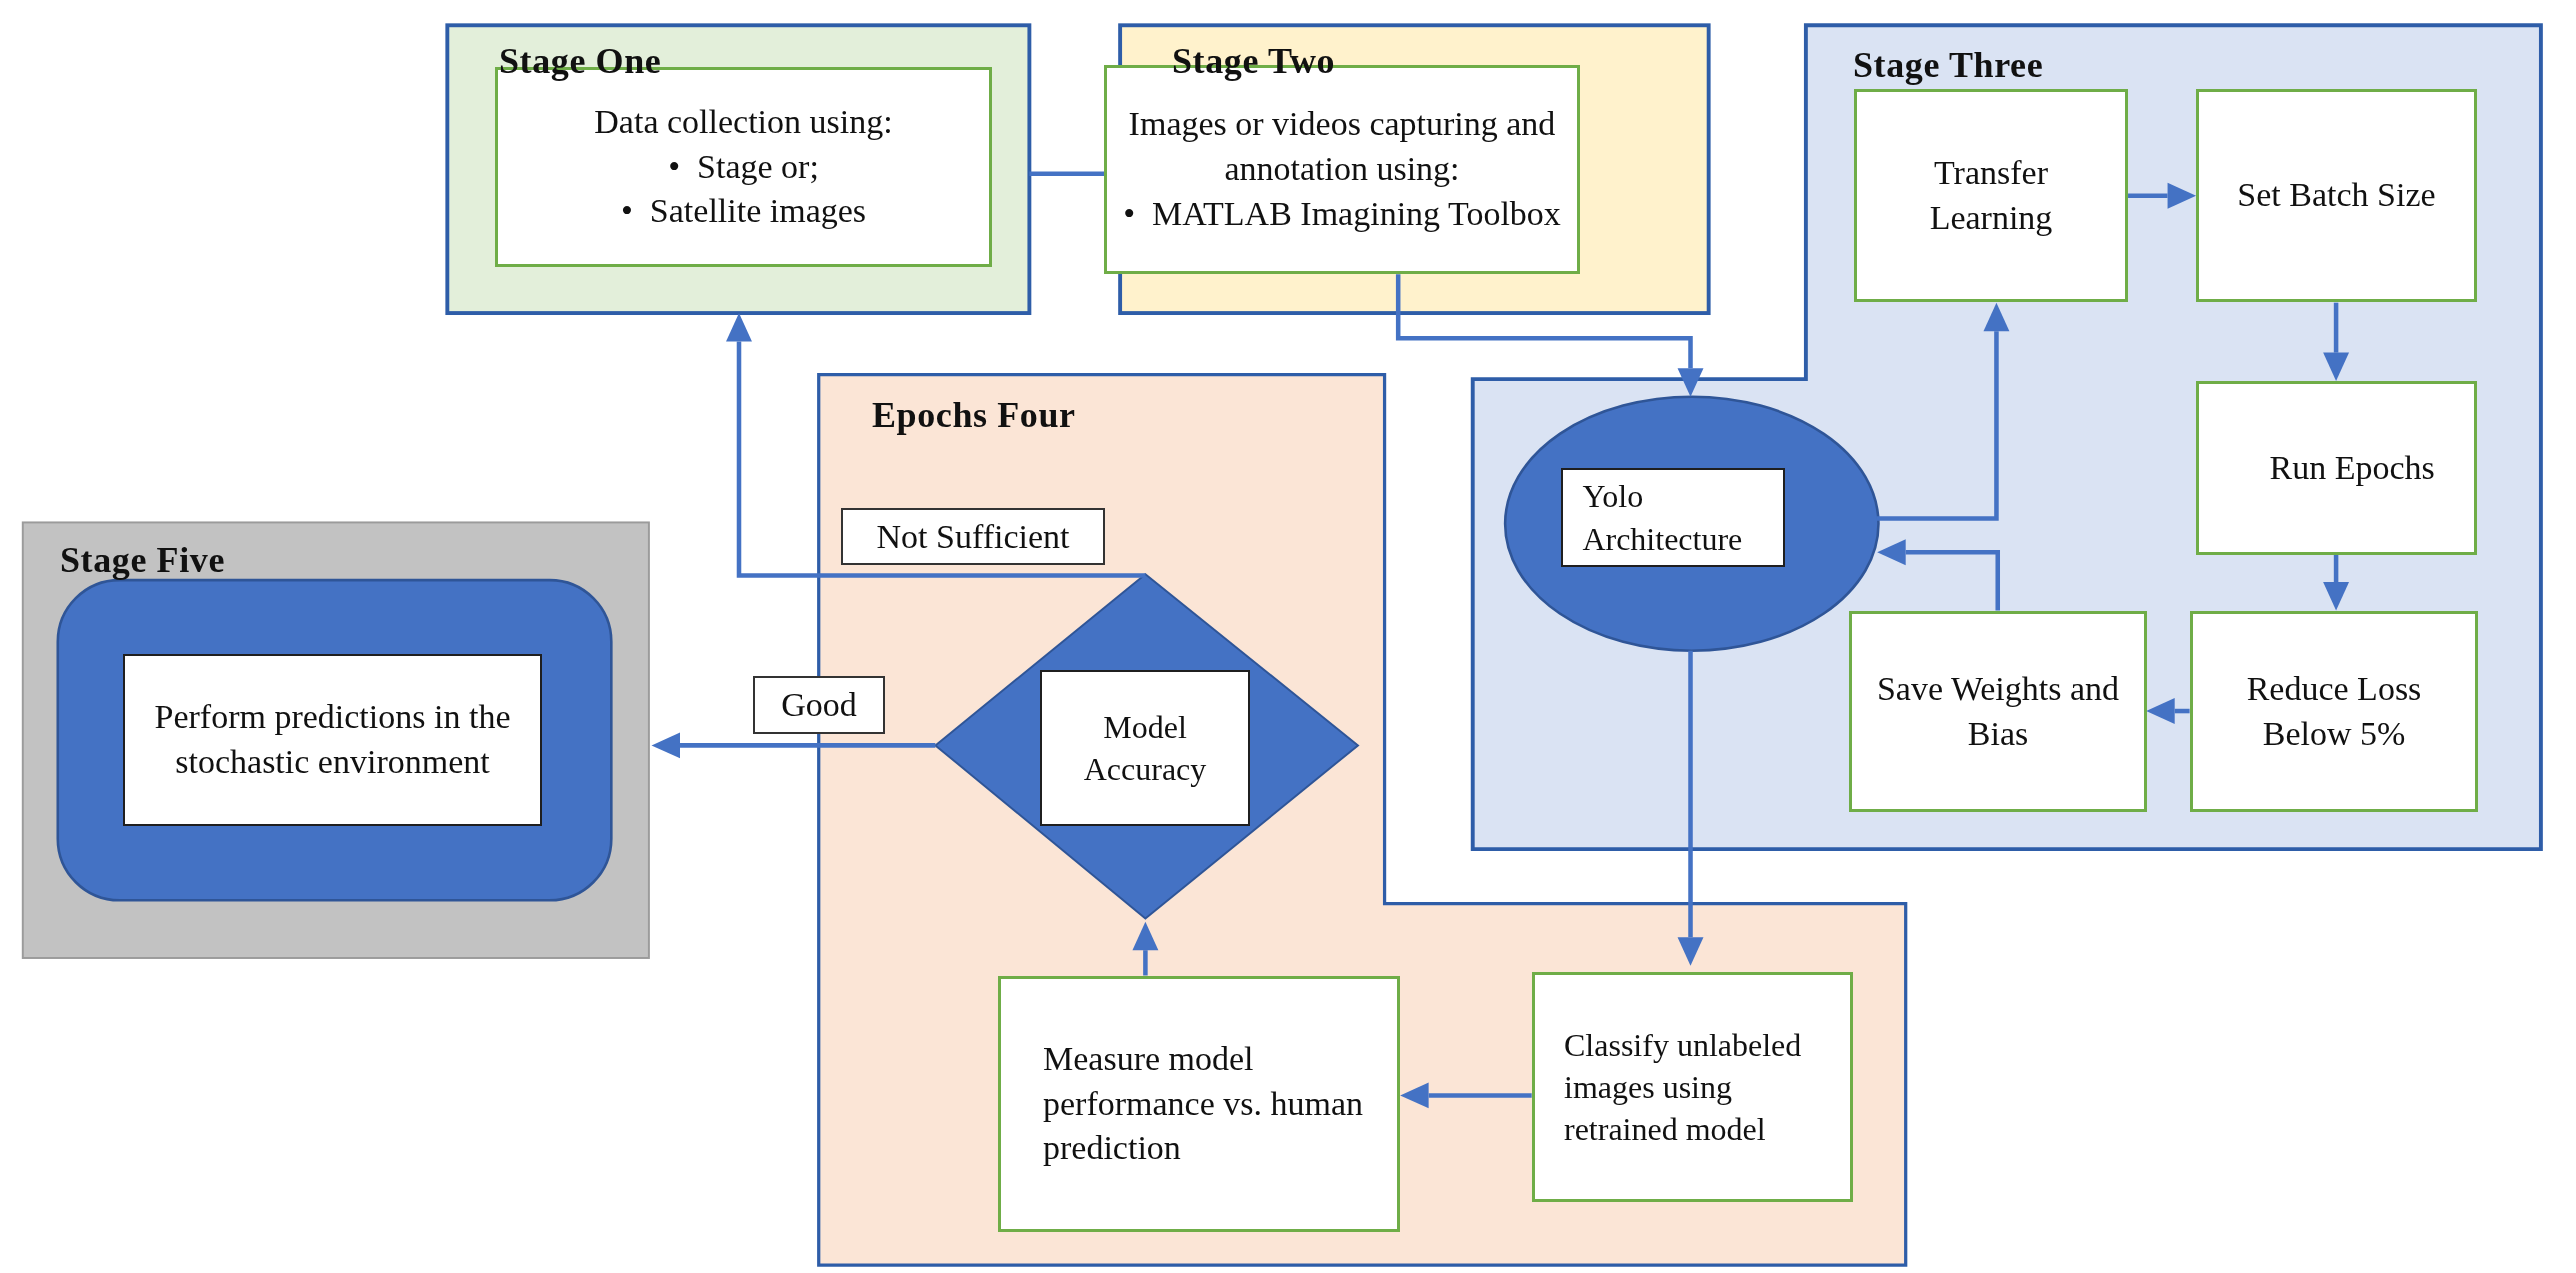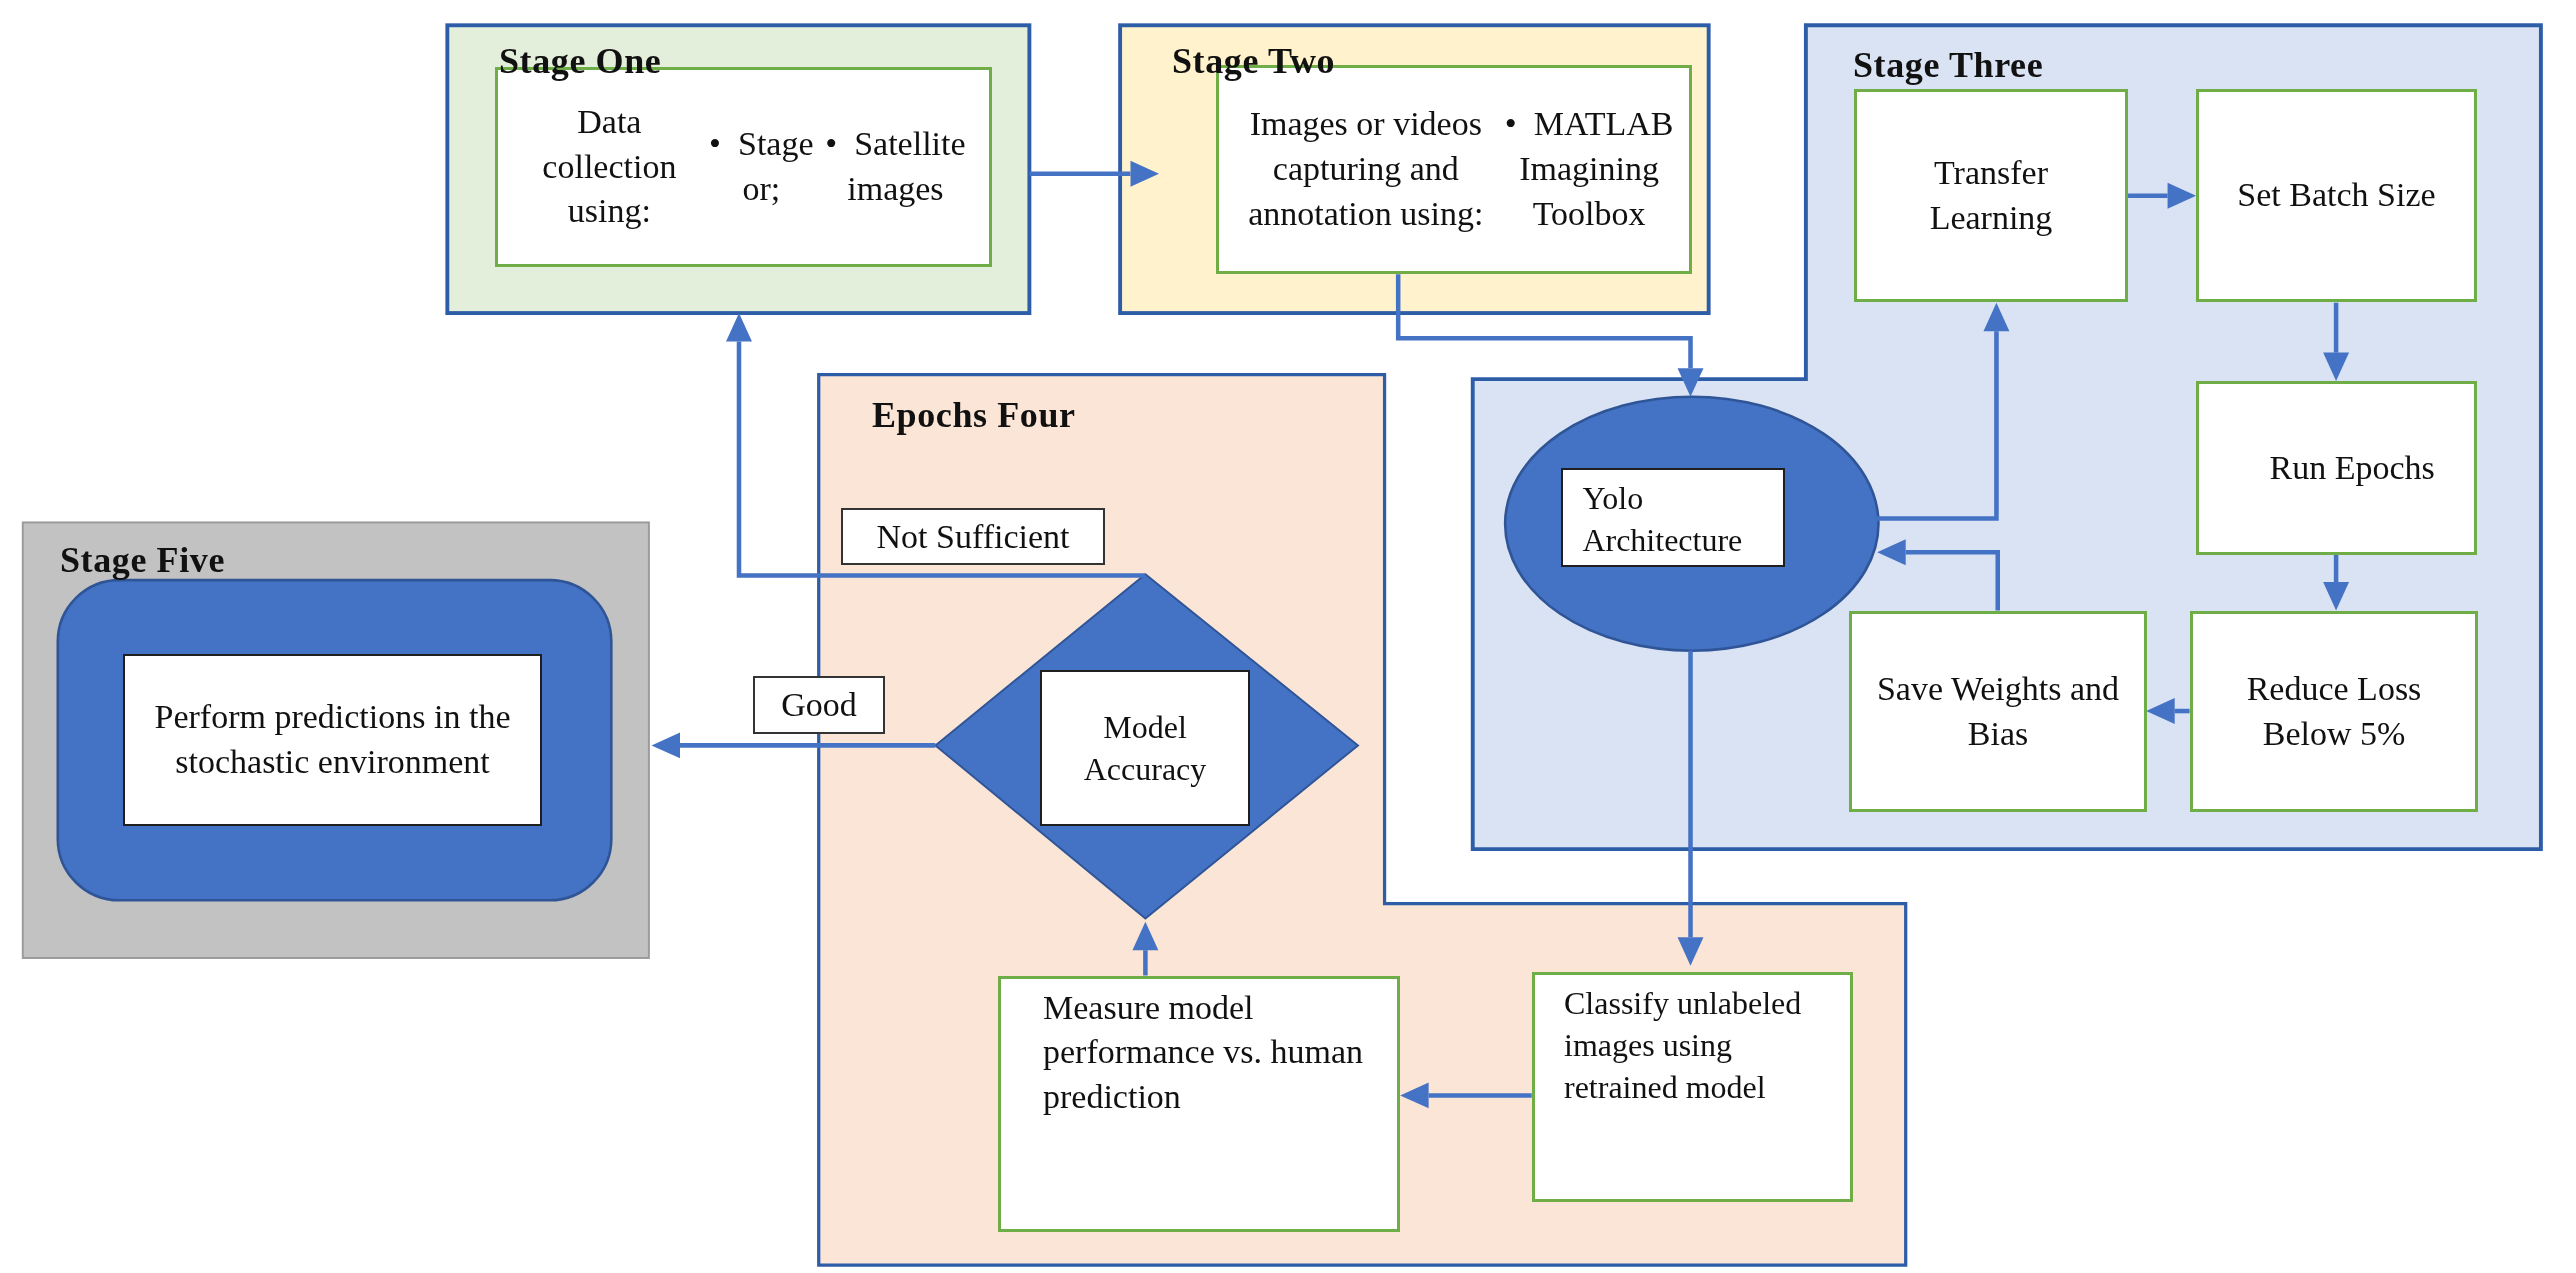--- a/index.html
+++ b/index.html
@@ -8,21 +8,21 @@
     font-family:"Liberation Serif","DejaVu Serif",serif;
     color:#111;overflow:hidden;background:#ffffff;
   }
   #shapes{position:absolute;left:0;top:0;width:2576px;height:1273px;z-index:1;}
   .stage-title{
     position:absolute;z-index:4;font-weight:bold;font-size:36px;
     letter-spacing:0.6px;white-space:nowrap;color:#111;
   }
   .node{
     position:absolute;z-index:3;box-sizing:border-box;background:#ffffff;
-    display:flex;flex-direction:row;align-items:center;justify-content:center;
+    display:flex;flex-direction:column;align-items:center;justify-content:center;
     text-align:center;font-size:34px;line-height:1.32;padding:6.5px 11.7px;
   }
   .green-border{border:3.2px solid #6fad47;}
   .black-border{border:2.6px solid #1f1f1f;}
   .left-align{align-items:flex-start;text-align:left;}
   .edge-label{
     position:absolute;z-index:4;box-sizing:border-box;background:#ffffff;
     border:2.6px solid #333333;display:flex;align-items:center;justify-content:center;
     font-size:34px;text-align:center;
   }
@@ -85,21 +85,21 @@
   <div class="stage-title" style="left:1853px;top:44px;">Stage Three</div>
   <div class="stage-title" style="left:872px;top:394px;">Epochs Four</div>
   <div class="stage-title" style="left:60px;top:539px;">Stage Five</div>
 
   <div class="node green-border" style="left:495px;top:67px;width:497px;height:200px;">
     <span class="heading-line">Data collection using:</span>
     <span class="bullet">Stage or;</span>
     <span class="bullet">Satellite images</span>
   </div>
 
-  <div class="node green-border" style="left:1216px;top:65px;width:476px;height:209px;">
+  <div class="node green-border" style="left:1104px;top:65px;width:476px;height:209px;">
     <span class="heading-line">Images or videos capturing and annotation using:</span>
     <span class="bullet">MATLAB Imagining Toolbox</span>
   </div>
 
   <div class="node green-border" style="left:1854px;top:89px;width:274px;height:213px;">Transfer Learning</div>
   <div class="node green-border" style="left:2196px;top:89px;width:281px;height:213px;">Set Batch Size</div>
   <div class="node green-border" style="left:2196px;top:381px;width:281px;height:174px;padding-left:43px;">Run Epochs</div>
   <div class="node green-border" style="left:2190px;top:611px;width:288px;height:201px;">Reduce Loss Below 5%</div>
   <div class="node green-border" style="left:1849px;top:611px;width:298px;height:201px;">Save Weights and Bias</div>
 

